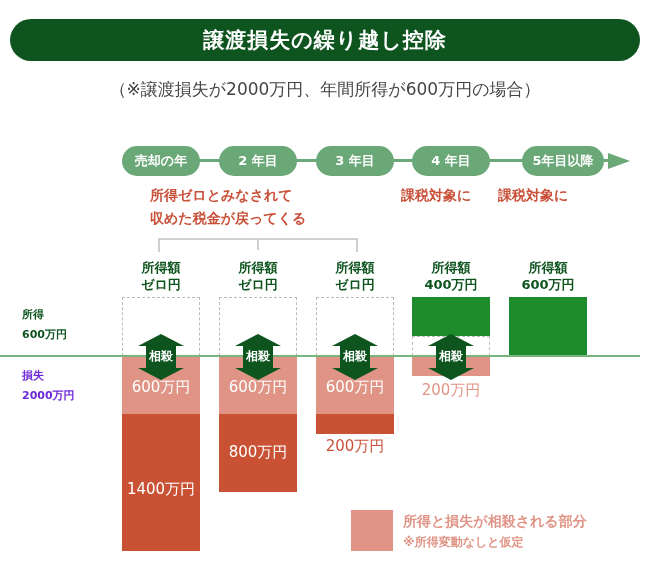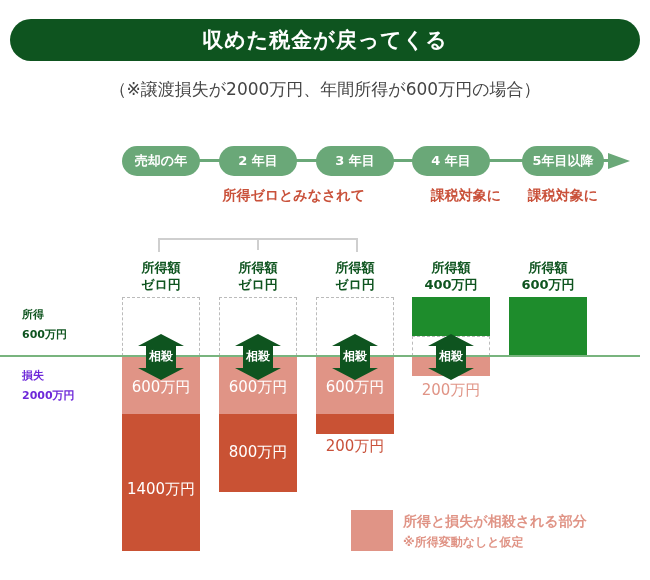--- a/index.html
+++ b/index.html
@@ -6,52 +6,53 @@
   body { width:650px; height:580px; position:relative; overflow:hidden;
          font-family: "DejaVu Sans", "Liberation Sans", sans-serif; }
   .abs { position:absolute; }
   .title-bar { left:10px; top:19px; width:630px; height:42px; background:#0e541f; border-radius:21px;
                color:#fff; font-size:21px; font-weight:bold; display:flex; align-items:center; justify-content:center; letter-spacing:1px; }
   .subtitle { left:0; top:78px; width:650px; text-align:center; font-size:17px; color:#444; }
   .timeline-line { left:190px; top:159px; width:420px; height:3px; background:#6aa878; }
   .timeline-arrow { left:608px; top:153px; width:0; height:0; border-top:8px solid transparent; border-bottom:8px solid transparent; border-left:22px solid #6aa878; }
   .pill { top:146px; height:30px; width:78px; background:#6aa878; border-radius:15px; color:#fff; font-size:13px; font-weight:bold;
           display:flex; align-items:center; justify-content:center; }
-  .note { font-size:14px; color:#c9513a; font-weight:bold; text-align:right; line-height:23px; }
+  .note { font-size:14px; color:#c9513a; font-weight:bold; text-align:left; line-height:23px; }
   .bracket { left:158px; top:238px; width:196px; height:12px; border:2px solid #cfcfcf; border-bottom:none; }
   .bracket-mid { left:257px; top:238px; width:2px; height:12px; background:#cfcfcf; }
   .col-label { width:78px; text-align:center; font-size:13px; font-weight:bold; color:#0e541f; line-height:17px; top:259px; }
   .dash-box { top:297px; height:58px; width:76px; border:1px dashed #bbb; border-bottom:none; }
   .inc-bar { background:#1e8c2c; }
   .axis-line { left:0; top:355px; width:640px; height:2px; background:#78b47e; }
   .loss-light { background:#e09486; }
   .loss-dark { background:#c95234; }
   .side-label { font-size:11px; font-weight:bold; line-height:20px; }
   .bar-text { width:78px; text-align:center; font-size:15px; color:#fff; }
   .offset-badge { width:46px; height:46px; }
   .legend-swatch { left:351px; top:510px; width:42px; height:41px; background:#e09486; }
   .legend-main { left:403px; top:513px; font-size:14px; font-weight:bold; color:#e09486;font-family:Liberation Serif, serif; }
   .legend-sub { left:403px; top:534px; font-size:12px; font-weight:bold; color:#e09486; }
 </style>
 </head>
 <body>
 
-<div class="abs title-bar">収めた税金が戻ってくる</div>
+<div class="abs title-bar">譲渡損失の繰り越し控除</div>
 <div class="abs subtitle">（※譲渡損失が2000万円、年間所得が600万円の場合）</div>
 
 <div class="abs timeline-line"></div>
 <div class="abs timeline-arrow"></div>
 <div class="abs pill" style="left:122px">売却の年</div>
 <div class="abs pill" style="left:219px">2 年目</div>
 <div class="abs pill" style="left:316px">3 年目</div>
 <div class="abs pill" style="left:412px">4 年目</div>
 <div class="abs pill" style="left:522px;width:82px">5年目以降</div>
 
 <div class="abs note" style="left:150px;top:184px;width:215px">
   <div>所得ゼロとみなされて</div>
+  <div>収めた税金が戻ってくる</div>
 </div>
 <div class="abs note" style="left:401px;top:184px;width:100px">
   <div>課税対象に</div>
 </div>
 <div class="abs note" style="left:498px;top:184px;width:100px">
   <div>課税対象に</div>
 </div>
 <div class="abs bracket"></div>
 <div class="abs bracket-mid"></div>
 

